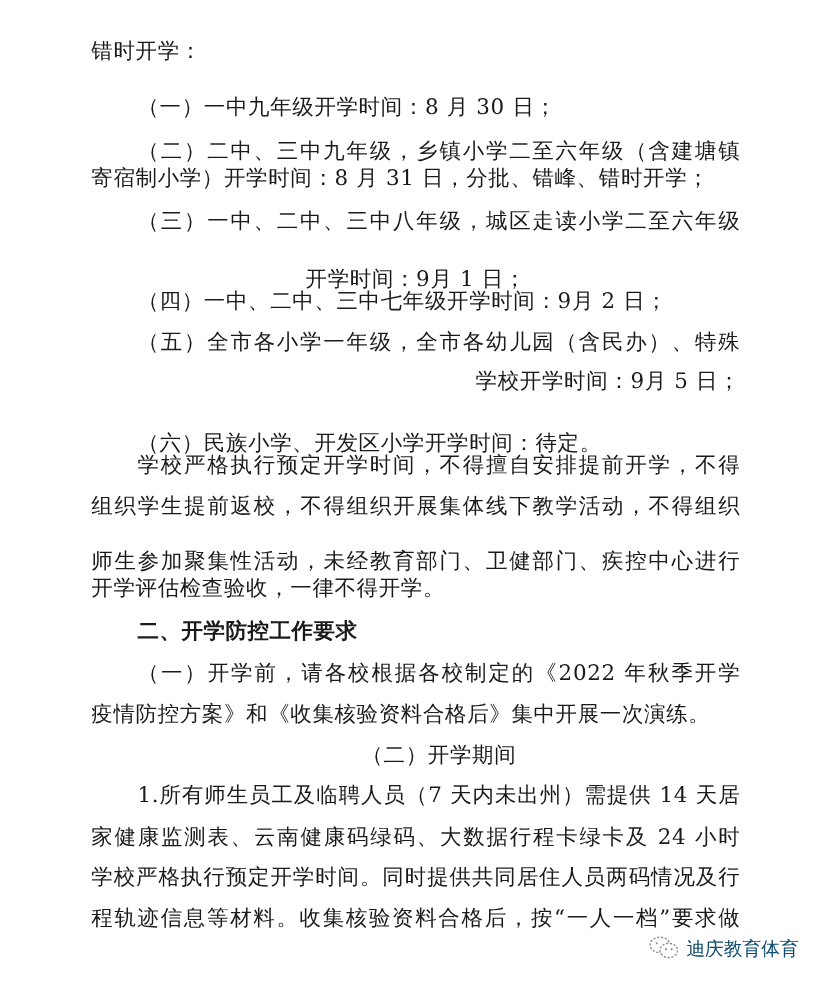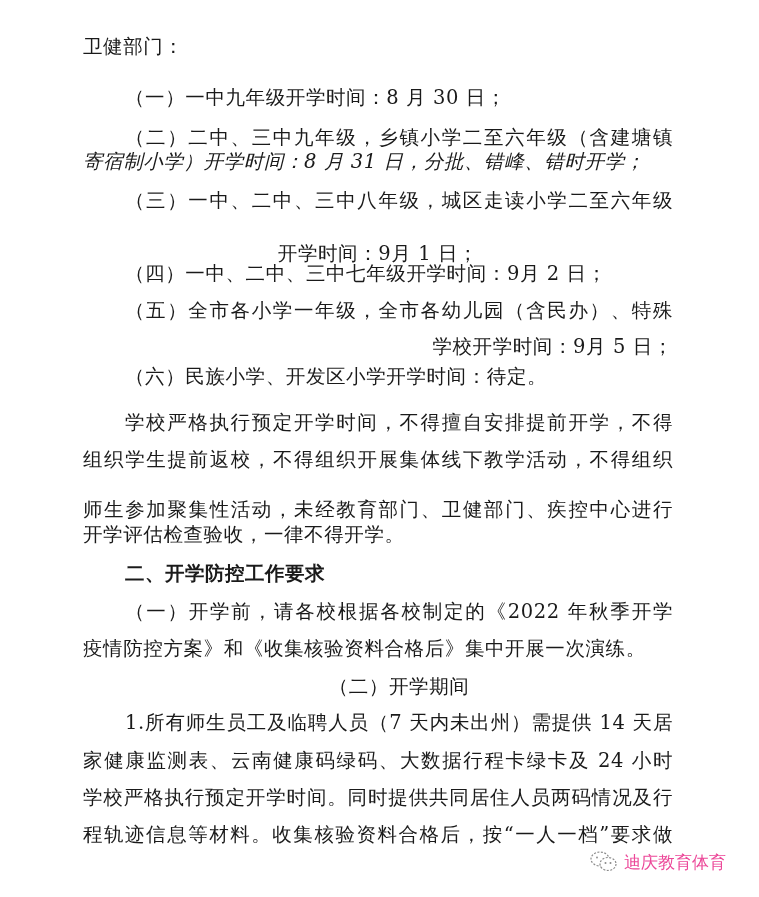--- a/index.html
+++ b/index.html
@@ -45,43 +45,43 @@
       letter-spacing: 0.5px;
     }
     .watermark {
       position: absolute;
       left: 590px;
       top: 848px;
       height: 28px;
       display: flex;
       align-items: center;
       gap: 6px;
-      color: #ec4899;
+      color: #0c4a6e;
       font-family: "DejaVu Sans", "Liberation Sans", sans-serif;
       font-size: 17px;
     }
     .wm-icon {
       width: 28px;
       height: 24px;
     }
   </style>
 </head>
 <body>
 
 <div class="page">
-  <div class="line" style="top:28px;">卫健部门：</div>
+  <div class="line" style="top:28px;">错时开学：</div>
   <div class="line indent" style="top:79px;">（一）一中九年级开学时间：8 月 30 日；</div>
   <div class="line indent justify" style="top:107px;margin-top:12px;">（二）二中、三中九年级，乡镇小学二至六年级（含建塘镇</div>
-  <div class="line" style="top:143px;font-style:italic;">寄宿制小学）开学时间：8 月 31 日，分批、错峰、错时开学；</div>
+  <div class="line" style="top:143px;">寄宿制小学）开学时间：8 月 31 日，分批、错峰、错时开学；</div>
   <div class="line indent justify" style="top:182px;">（三）一中、二中、三中八年级，城区走读小学二至六年级</div>
   <div class="line" style="top:235px;text-align:center;">开学时间：9月 1 日；</div>
   <div class="line indent" style="top:255px;">（四）一中、二中、三中七年级开学时间：9月 2 日；</div>
   <div class="line indent justify" style="top:292px;">（五）全市各小学一年级，全市各幼儿园（含民办）、特殊</div>
   <div class="line" style="top:328px;text-align:right;">学校开学时间：9月 5 日；</div>
-  <div class="line indent" style="top:358px;">（六）民族小学、开发区小学开学时间：待定。</div>
+  <div class="line indent" style="top:384px;">（六）民族小学、开发区小学开学时间：待定。</div>
   <div class="line indent justify" style="top:404px;">学校严格执行预定开学时间，不得擅自安排提前开学，不得</div>
   <div class="line justify" style="top:441px;">组织学生提前返校，不得组织开展集体线下教学活动，不得组织</div>
   <div class="line justify" style="top:491px;">师生参加聚集性活动，未经教育部门、卫健部门、疾控中心进行</div>
   <div class="line" style="top:516px;">开学评估检查验收，一律不得开学。</div>
   <div class="line indent heading" style="top:555px;">二、开学防控工作要求</div>
   <div class="line indent justify" style="top:593px;">（一）开学前，请各校根据各校制定的《2022 年秋季开学</div>
   <div class="line" style="top:630px;">疫情防控方案》和《收集核验资料合格后》集中开展一次演练。</div>
   <div class="line indent" style="top:668px;text-align:center;">（二）开学期间</div>
   <div class="line indent justify" style="top:704px;">1.所有师生员工及临聘人员（7 天内未出州）需提供 14 天居</div>
   <div class="line justify" style="top:742px;">家健康监测表、云南健康码绿码、大数据行程卡绿卡及 24 小时</div>

